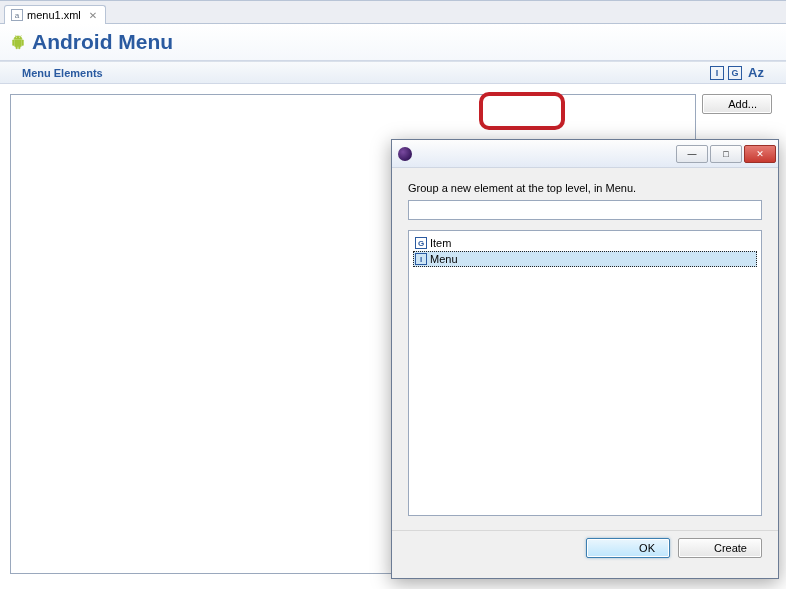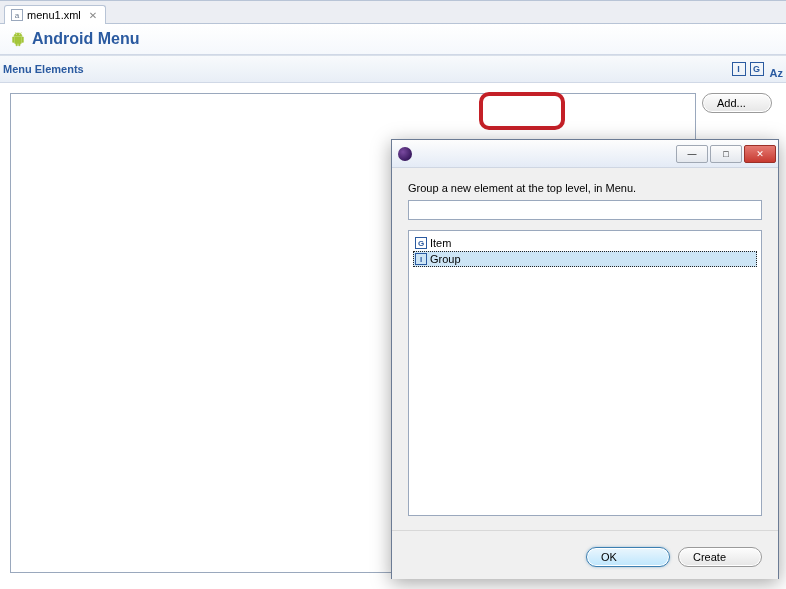--- a/index.html
+++ b/index.html
@@ -7,52 +7,52 @@
 
   
   .tabbar { height: 24px; background: #eceef3; border-top: 1px solid #b8c4d6; border-bottom: 1px solid #b8c4d6; display: flex; align-items: flex-end; padding-left: 4px; }
   .tab { background: #fff; border: 1px solid #b8c4d6; border-bottom: none; border-radius: 3px 3px 0 0; padding: 3px 8px 3px 6px; display: flex; align-items: center; gap: 4px; position: relative; top: 1px; }
   .tab .fileicon { width: 12px; height: 12px; border: 1px solid #9aa8bd; background: #fff; font-size: 8px; display:flex;align-items:center;justify-content:center;color:#6a7a90;}
   .tab .close { font-size: 10px; color: #888; cursor: pointer; margin-left:4px; }
 
   
   .editor-header { background: linear-gradient(#fff,#f5f8fc); border-bottom: 1px solid #d0d8e6; padding: 6px 10px; display: flex; align-items: center; gap: 6px; }
   .editor-header .droid { width:16px; height:16px; }
-  .editor-header h1 { color: #2a5aa0; font-size: 16px; font-weight: bold; }
+  .editor-header h1 { color: #2a5aa0; font-size: 21px; font-weight: bold; }
 
   
-  .section-bar { background: linear-gradient(#f8fafc,#e8eef6); border-top:1px solid #d9e0ea; border-bottom:1px solid #d0d8e6; padding: 3px 3px; display:flex; align-items:center; }
+  .section-bar { background: linear-gradient(#f8fafc,#e8eef6); border-top:1px solid #d9e0ea; border-bottom:1px solid #d0d8e6; padding: 3px 22px; display:flex; align-items:center; }
   .section-bar .title { color:#2a5aa0; font-weight:bold; flex:1; }
   .ibox { border:1px solid #2a5aa0; color:#2a5aa0; font-weight:bold; font-size:9px; width:14px; height:14px; display:inline-flex;align-items:center;justify-content:center;margin-left:4px; cursor:pointer; }
-  .az { color:#2a5aa0; font-weight:bold; font-size:11px; margin-left:6px; cursor:pointer;margin-top:8px; }
+  .az { color:#2a5aa0; font-weight:bold; font-size:13px; margin-left:6px; cursor:pointer; }
 
   
   .main-pane { display:flex; padding:10px; gap:0; }
   .listbox { flex:1; height:480px; background:#fff; border:1px solid #9aa8bd; box-shadow: inset 0 0 0 1px #fff; }
   .right-col { width:80px; display:flex; flex-direction:column; align-items:flex-start; padding-left:6px; gap:6px; }
-  .btn { background:linear-gradient(#fdfdfd,#e6e6e6); border:1px solid #9a9a9a; border-radius:10px; padding:3px 14px; cursor:pointer; min-width:70px; text-align:left; box-shadow: 0 0 0 1px #fff inset;}
+  .btn { background:linear-gradient(#fdfdfd,#e6e6e6); border:1px solid #9a9a9a; border-radius:2px; padding:3px 14px; cursor:pointer; min-width:70px; text-align:right; box-shadow: 0 0 0 1px #fff inset;}
   .btn.default{border-color:#3c7fb1; box-shadow:0 0 3px rgba(60,127,177,.5), 0 0 0 1px #fff inset; background:linear-gradient(#eaf6fd,#bee6fd);}
 
   .highlight { position:absolute; border:4px solid #c42027; border-radius:10px; pointer-events:none; }
 
   
   .dialog { position:absolute; left:391px; top:139px; width:388px; height:440px; background:#f0f0f0; border:1px solid #6b7b94; box-shadow: 0 4px 18px rgba(0,0,0,.35); }
   .titlebar { height:28px; background:linear-gradient(#fdfdfd,#e4ebf6); border-bottom:1px solid #cfd6e2; display:flex; align-items:center; padding:0 2px 0 6px; }
   .titlebar .eclipse-icon { width:14px;height:14px; border-radius:50%; background:radial-gradient(circle at 35% 35%, #7a4aa0 0%, #3a1a60 70%); flex-shrink:0;}
   .winbtns { margin-left:auto; display:flex; }
   .winbtn { width:32px; height:18px; border:1px solid #a0a8b4; border-radius:2px; margin-left:2px; display:flex;align-items:center;justify-content:center; background:linear-gradient(#fcfcfc,#e4e8ee); cursor:pointer; font-size:9px;}
   .winbtn.close-w { background:linear-gradient(#e57b73,#c73a31); color:#fff; border-color:#9a3028;}
   .dlg-body { padding:14px 16px; }
   .dlg-body .prompt { margin-bottom:6px; }
   .dlg-input { width:100%; height:20px; border:1px solid #9aa8bd; background:#fff; padding:2px 4px; }
   .dlg-list { margin-top:10px; width:100%; height:286px; border:1px solid #9aa8bd; background:#fff; padding:4px 4px; overflow:auto;}
   .opt { display:flex; align-items:center; gap:3px; padding:2px 2px; cursor:pointer; }
   .opt.selected { background:#cde5f5; border:1px dotted #222; padding:1px 1px; }
   .opt .ti { border:1px solid #2a5aa0; color:#2a5aa0; font-weight:bold; font-size:8px; width:12px; height:12px; display:inline-flex;align-items:center;justify-content:center;}
-  .dlg-buttons { display:flex; justify-content:flex-end; gap:8px; padding:16px 16px 12px; border-top:1px solid #d8d8d8; background:#f0f0f0; }
+  .dlg-buttons { display:flex; justify-content:flex-end; gap:8px; padding:7px 16px 12px; border-top:1px solid #d8d8d8; background:#f0f0f0; }
 </style>
 </head>
 <body>
 
 <div class="tabbar">
   <div class="tab">
     <span class="fileicon">a</span>
     <span>menu1.xml</span>
     <span class="close">✕</span>
   </div>
@@ -97,21 +97,21 @@
   <div class="dlg-body">
     <div class="prompt">Group a new element at the top level, in Menu.</div>
     <input class="dlg-input" style="">
     <div class="dlg-list">
       <div class="opt">
         <span class="ti">G</span>
         <span>Item</span>
       </div>
       <div class="opt selected">
         <span class="ti">I</span>
-        <span>Group</span>
+        <span>Menu</span>
       </div>
     </div>
   </div>
   <div class="dlg-buttons">
     <button class="btn default" style="min-width:84px;">OK</button>
     <button class="btn" style="min-width:84px;">Create</button>
   </div>
 </div>
 
 </body></html>

